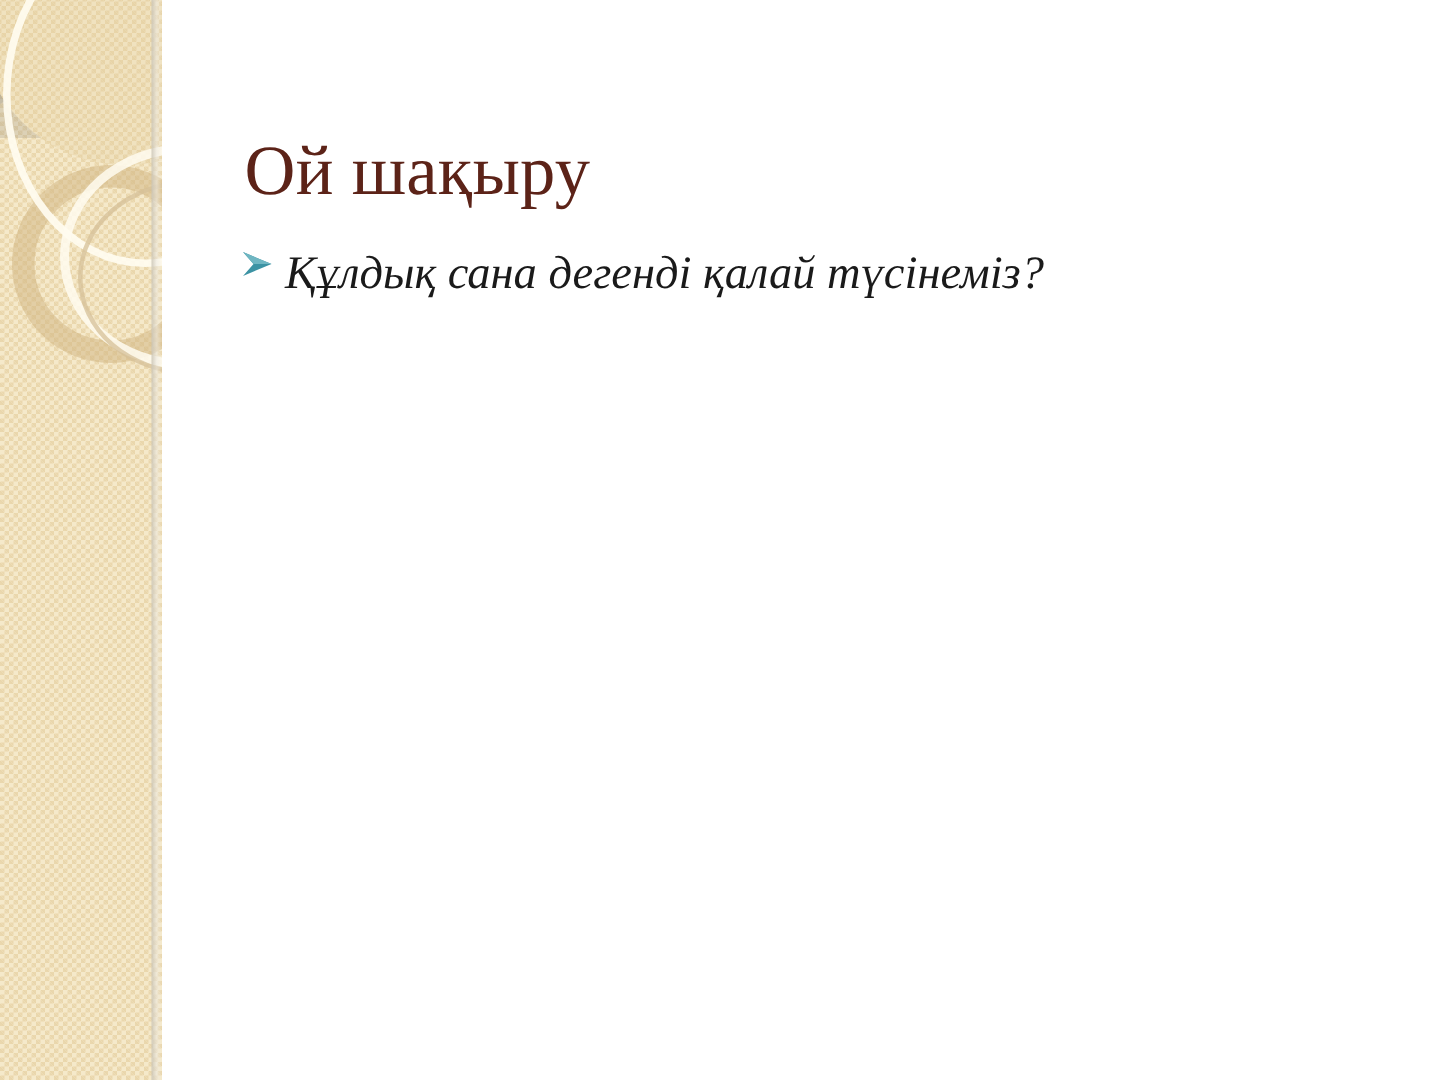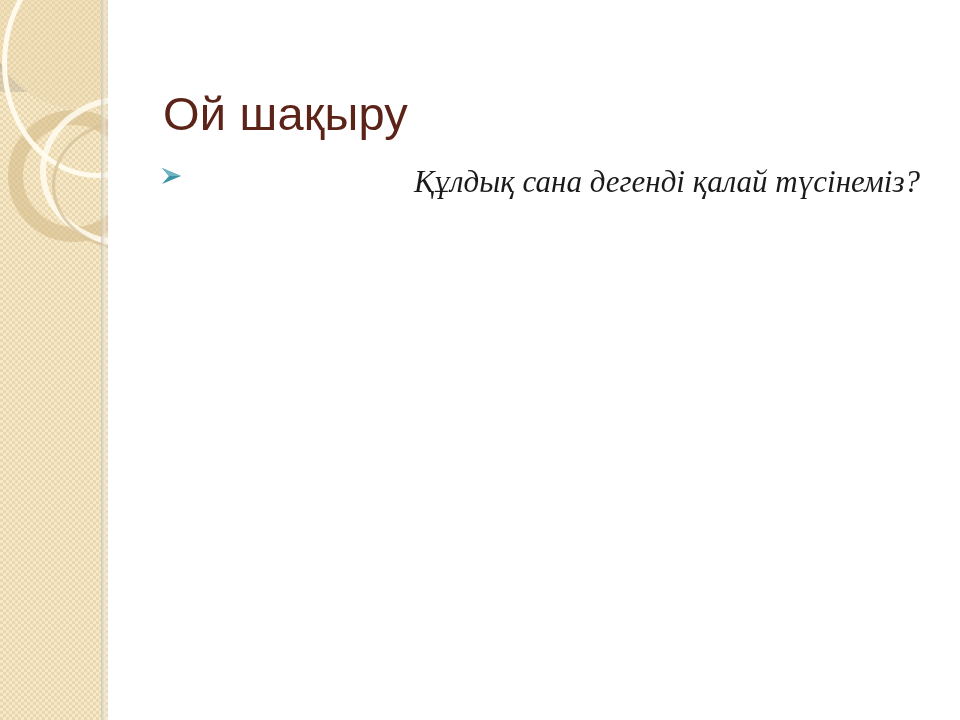--- a/index.html
+++ b/index.html
@@ -121,21 +121,21 @@
     background: linear-gradient(to right, rgba(203,197,182,0.85), rgba(236,233,226,0.55), rgba(255,255,255,0));
   }
 
   
   #title {
     position: absolute;
     left: 163px;
     top: 58px;
     width: 740px;
     color: #5C2318;
-    font-family: Liberation Sans, sans-serif;
+    font-family: Liberation Serif, serif;
     font-size: 47px;
     font-weight: 400;
     line-height: 1.08;
     letter-spacing: 0.2px;
     white-space: nowrap;
   }
 
   
   #body {
     position: absolute;
@@ -155,21 +155,21 @@
     line-height: 1;
   }
   .bullet-text {
     flex: 1 1 auto;
     font-family: "Liberation Serif", "DejaVu Serif", serif;
     font-style: italic;
     font-size: 31px;
     line-height: 1.45;
     color: #1a1a1a;
   }
-  .b2 .bullet-text { white-space: nowrap; text-align: right; }
+  .b2 .bullet-text { white-space: nowrap; }
 </style>
 </head>
 <body>
 
 <div id="slide">
 
   <div id="sidebar">
     <div id="sidebar-texture"></div>
     <div id="sidebar-grey-block"></div>
     <div id="sidebar-grey-wedge"></div>

